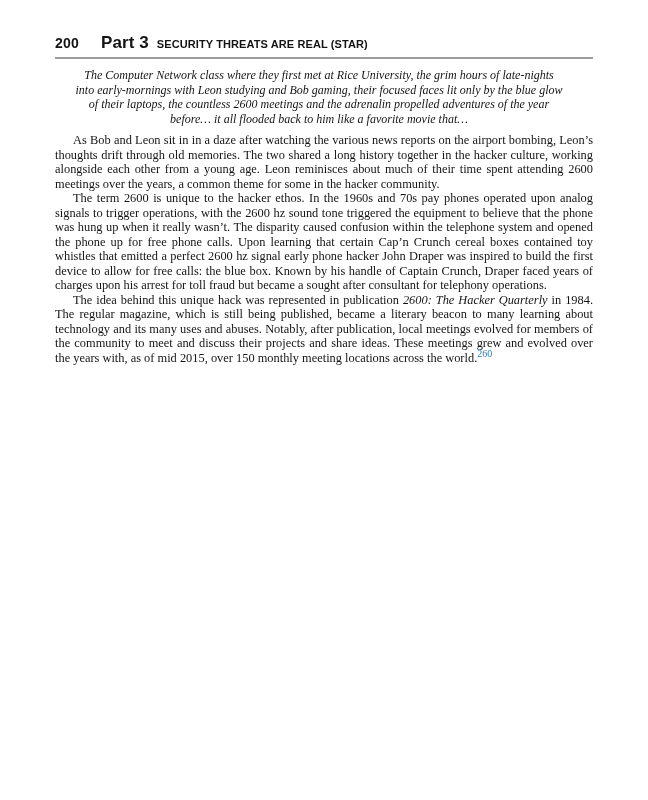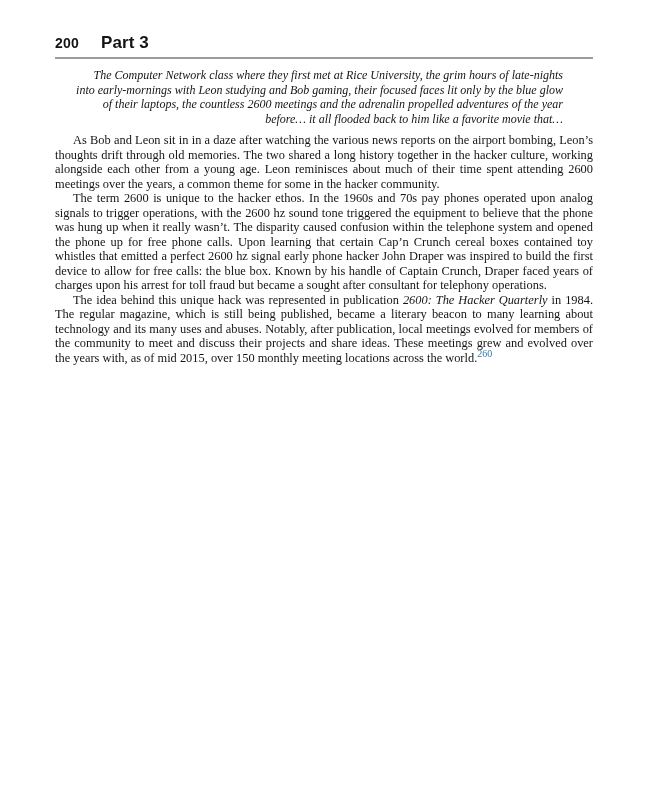--- a/index.html
+++ b/index.html
@@ -61,21 +61,21 @@
     letter-spacing:-0.2px;
     line-height:20px;
     color:#000;
   }
   
   .epigraph{
     margin:9px 30px 0 20px;
     font-style:italic;
     font-size:12px;
     line-height:14.6px;
-    text-align:right;
+    text-align:center;
   }
   
   .body-text{
     margin-top:7px;
     font-size:12.4px;
     line-height:14.5px;
     text-align:justify;
   }
   .body-text p{
     margin:0;
@@ -92,20 +92,21 @@
   }
 </style>
 </head>
 <body>
 
 <div class="page">
 
   <div class="running-head">
     <span class="page-number">200</span>
     <span class="part-label">Part 3</span>
+    <span class="part-title">SECURITY THREATS ARE REAL (STAR)</span>
   </div>
 
   <div class="header-rule"></div>
 
 
   <div class="epigraph">The Computer Network class where they first met at Rice University, the grim hours of late-nights into early-mornings with Leon studying and Bob gaming, their focused faces lit only by the blue glow of their laptops, the countless 2600 meetings and the adrenalin propelled adventures of the year before… it all flooded back to him like a favorite movie that…</div>
 
   <div class="body-text">
 
   <p><span>As Bob and Leon sit in in a daze after watching the various news reports on the airport bombing, Leon’s thoughts drift through old memories. The two shared a long history together in the hacker culture, working alongside each other from a young age. Leon reminisces about much of their time spent attending 2600 meetings over the years, a common theme for some in the hacker community.</span></p>

